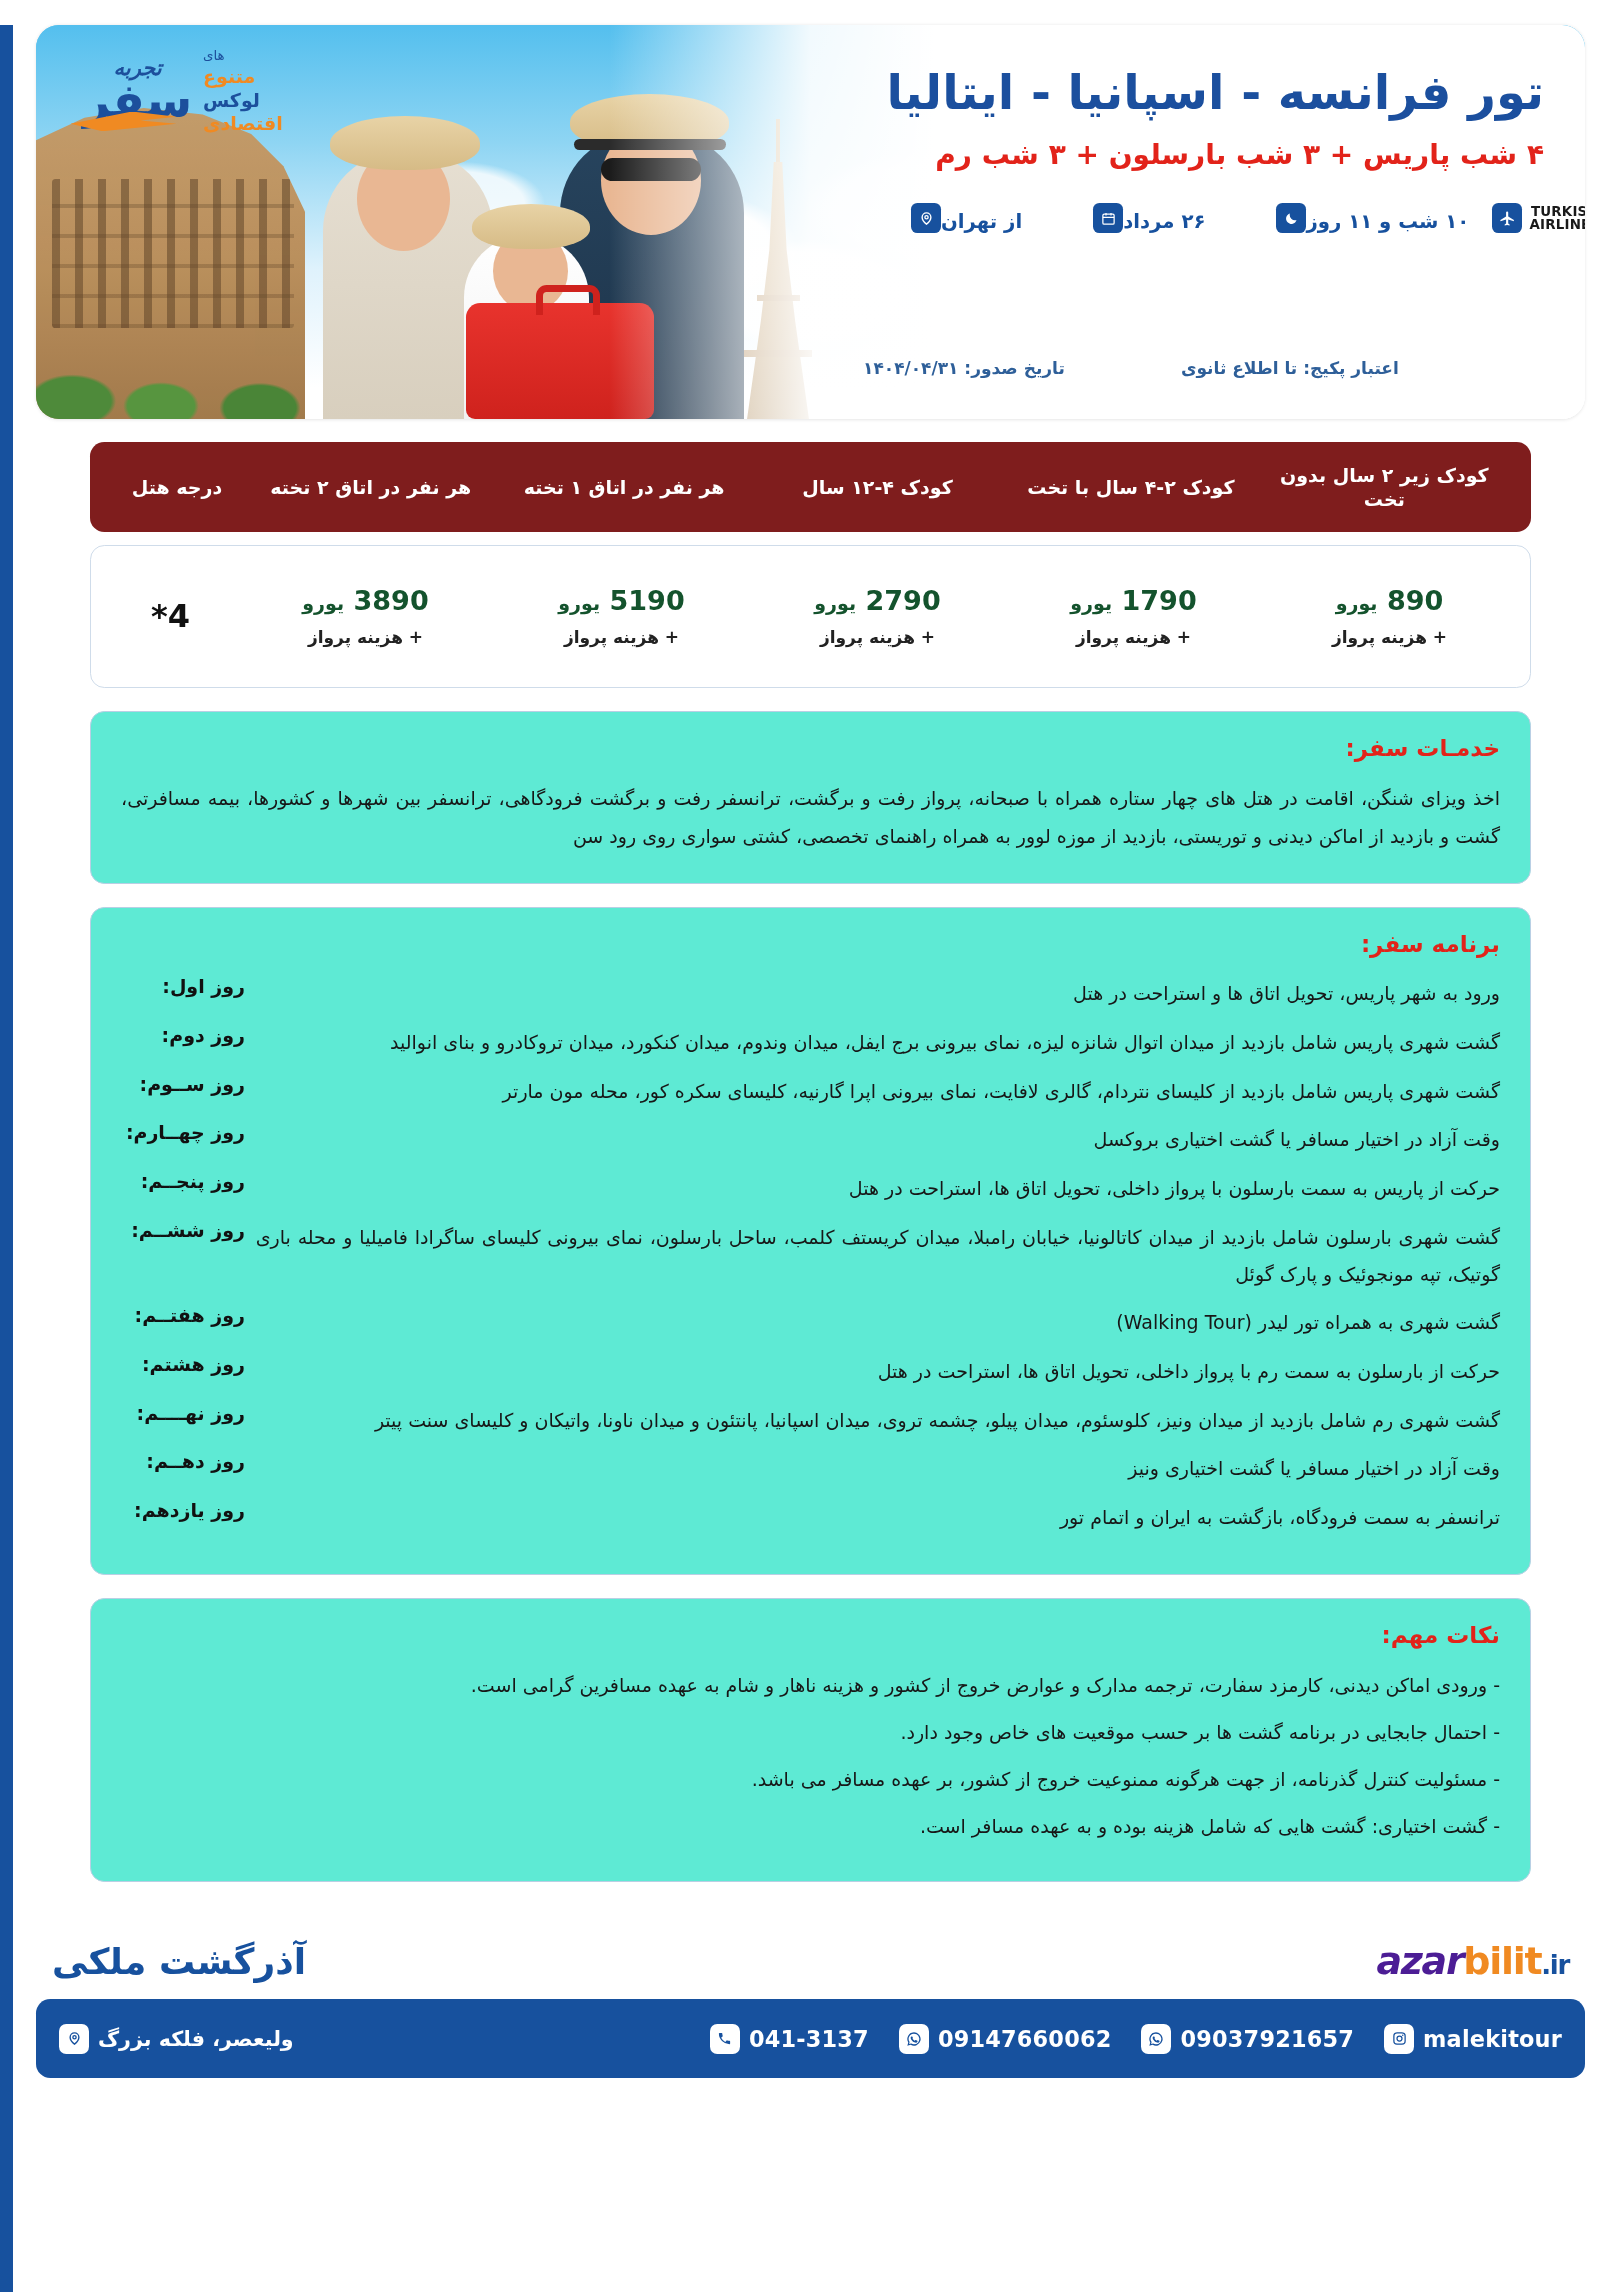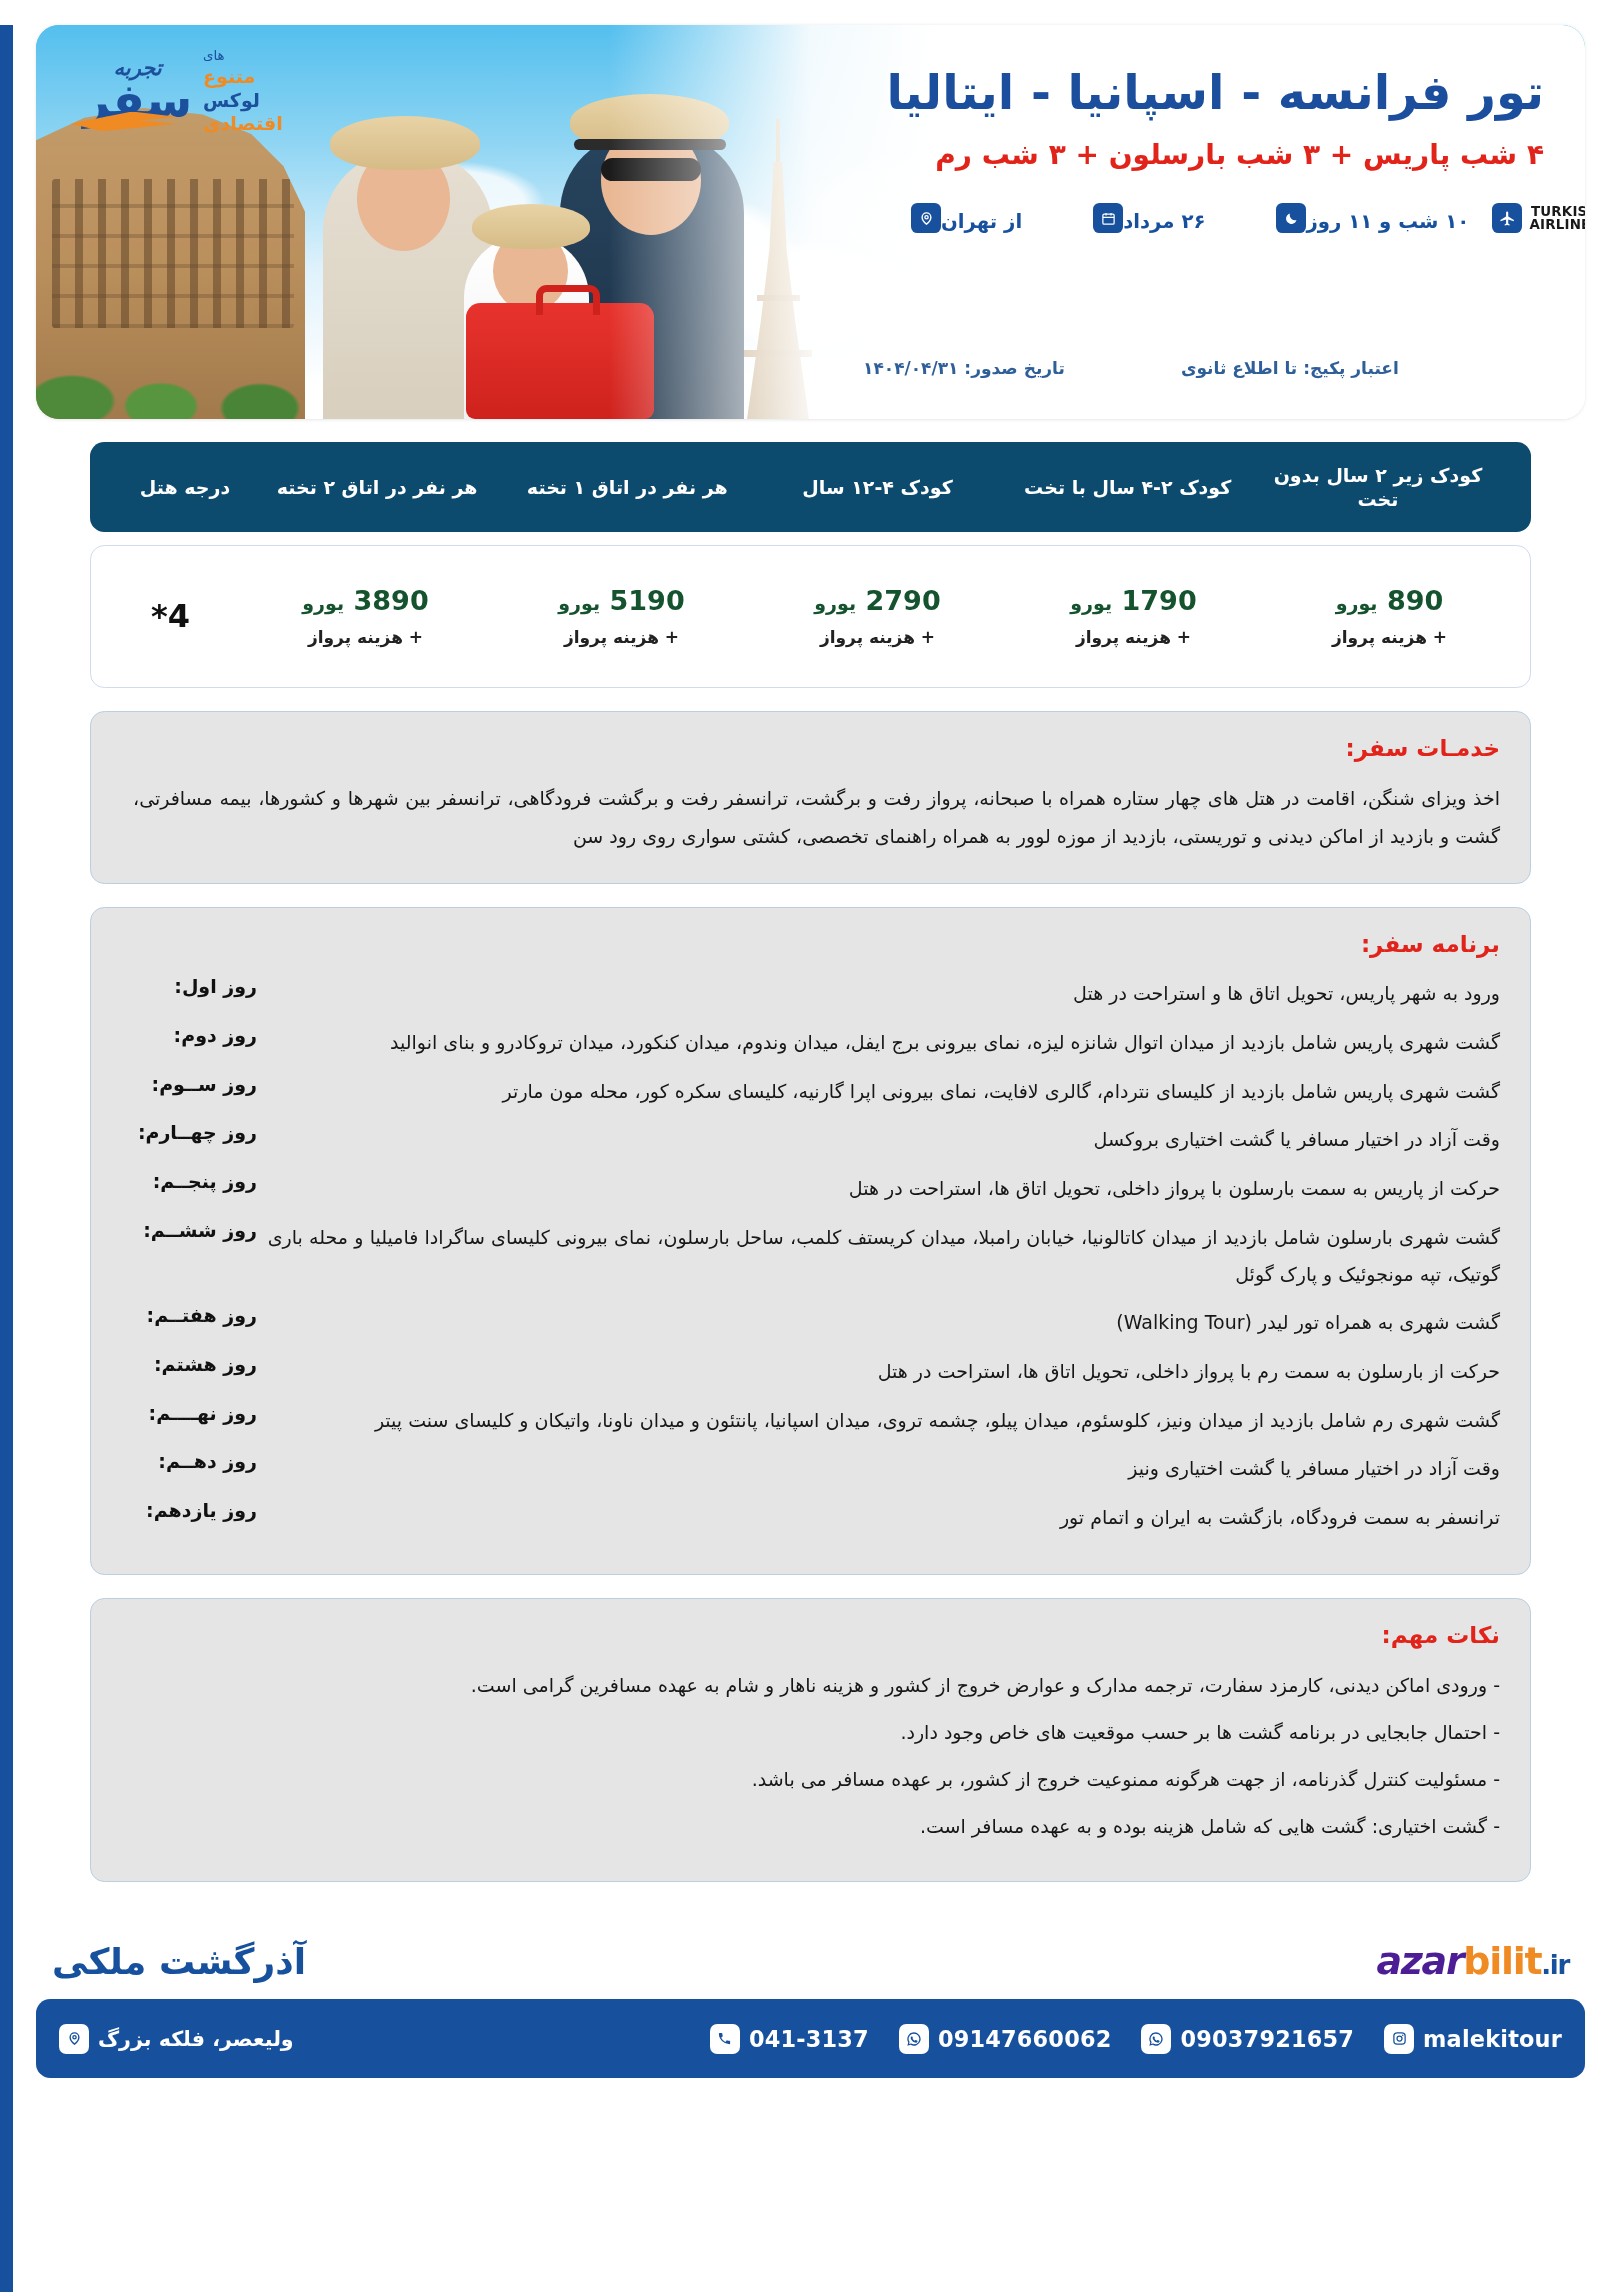--- a/index.html
+++ b/index.html
@@ -182,23 +182,23 @@
 
   .hero-dates {
     position:absolute; right: 41px; top: 333px; width: 681px;
     display:flex; flex-direction: row-reverse; gap: 116px;
     font-size: 17px; color:#2e5f99; font-weight: 600;
   }
 
   
   .price-head {
     margin: 23px 90px 0 90px;
-    background:#0c4a6e; color:#fff; border-radius: 14.3px;
+    background:#7f1d1d; color:#fff; border-radius: 14.3px;
     display:flex; flex-direction: row-reverse; align-items:center;
-    height: 90px; padding: 0 28px;
+    height: 90px; padding: 0 20px;
   }
   .ph-cell {
     flex: 1 1 0; text-align:center; font-size: 19px; font-weight:700;
     line-height: 1.28; padding: 0 3.6px;
   }
   .ph-cell.narrow { flex: 0 0 134px; }
 
   .price-body {
     margin: 12.5px 90px 0 90px;
     background:#fff; border: 1.3px solid #cfdcea; border-radius: 14.3px;
@@ -210,21 +210,21 @@
   .pb-star { font-size: 32px; font-weight:700; color:#111; direction:ltr; }
   .pb-amount { font-size: 27px; font-weight:700; color:#14532d; direction: rtl; }
   .pb-amount .num { font-family:"DejaVu Sans","Liberation Sans",sans-serif; }
   .pb-amount .cur { font-size: 19px; font-weight:700; }
   .pb-extra { margin-top: 10.7px; font-size: 17px; font-weight:600; color:#222; }
 
   
   .card {
     margin: 23px 90px 0 90px;
     border: 1.3px solid #b9cfe4; border-radius: 14.3px;
-    background:#e5e5e5; padding: 23px 30px 27px 42px;
+    background:#5eead4; padding: 23px 30px 27px 30px;
   }
   .card-title {
     font-size: 23px; font-weight:700; color:#e2231a; margin-bottom: 18px;
     letter-spacing: -0.3px;
   }
   .card-body {
     font-size: 19px; line-height: 2.05; color:#171717; text-align: justify;
     text-align-last: right;
   }
 

